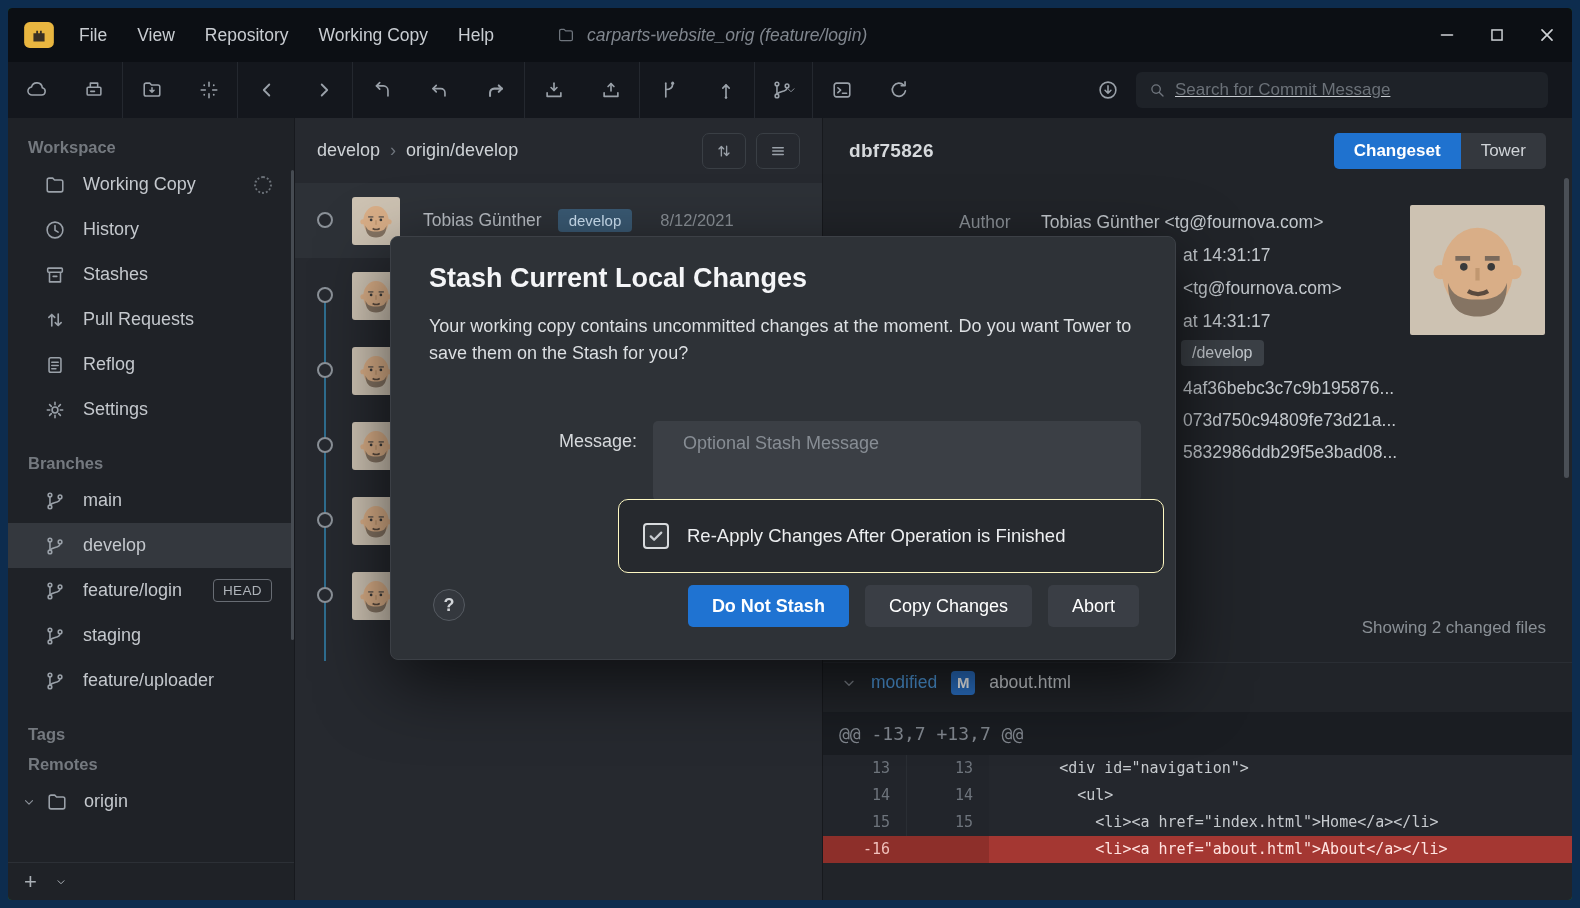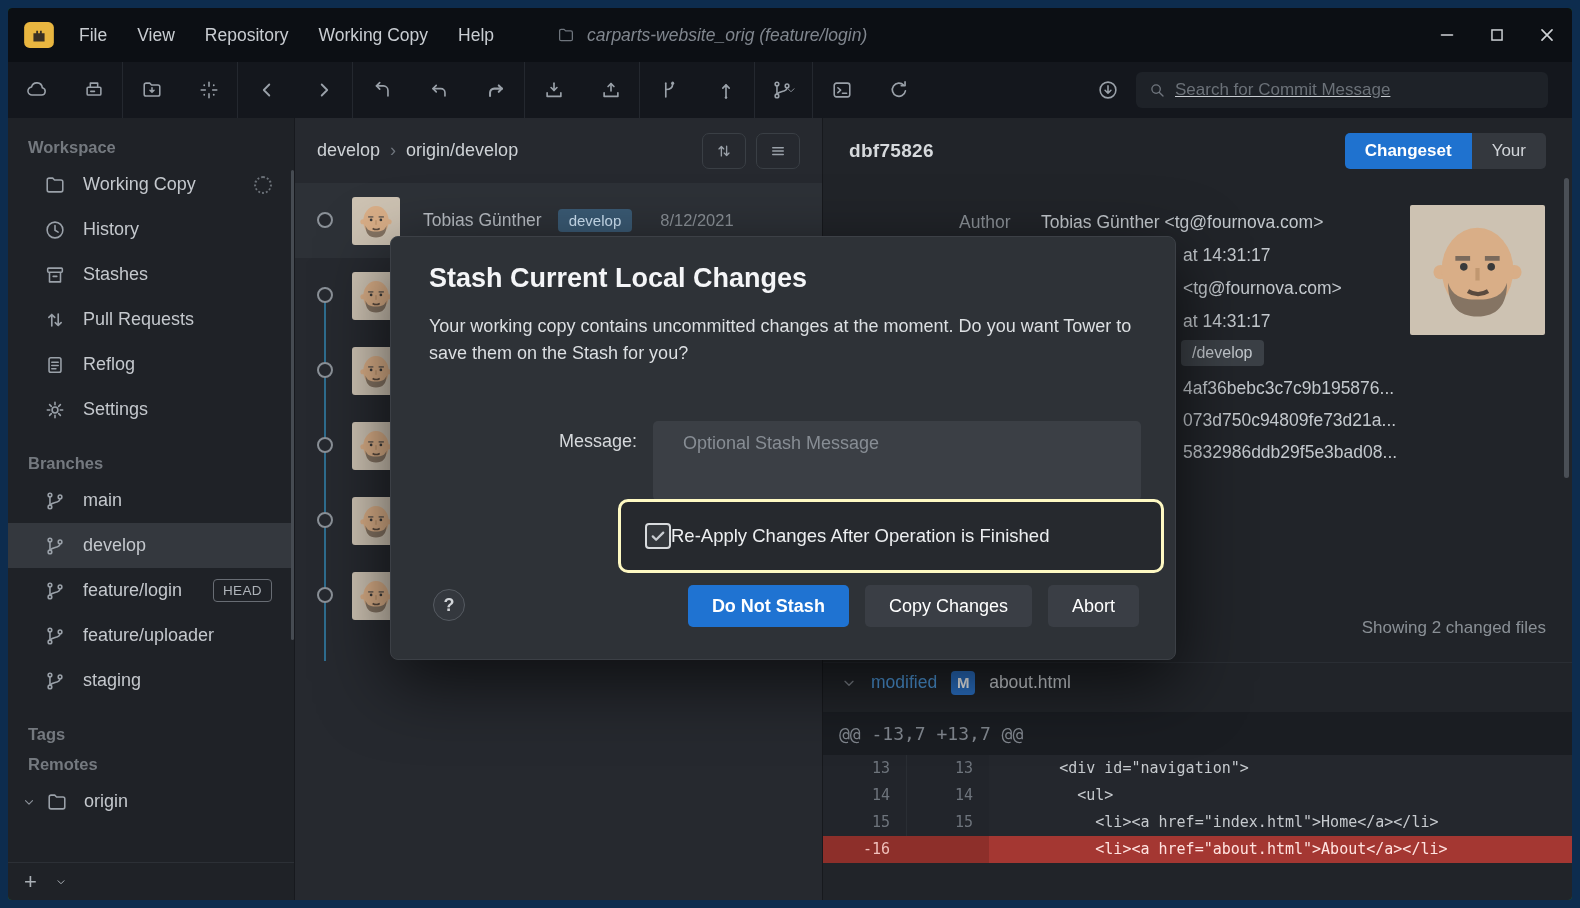--- a/index.html
+++ b/index.html
@@ -93,21 +93,21 @@
   .diff-row.removed .code { background:#a43732; color:#ffe3e0; }
   .d-scrollbar { position:absolute; right:3px; top:60px; width:5px; height:300px; background:#4a4f56; border-radius:3px; }
 
   
   .modal { position:absolute; left:382px; top:228px; width:786px; height:424px; background:#2e3237; border:1px solid #3c4046; border-radius:8px; box-shadow:0 22px 70px rgba(0,0,0,.65); z-index:50; }
   .m-title { position:absolute; left:38px; top:26px; font-size:27px; font-weight:700; color:#f4f5f7; }
   .m-body { position:absolute; left:38px; top:76px; width:710px; font-size:18px; line-height:1.5; color:#dcdfe2; }
   .m-msg-label { position:absolute; left:168px; top:194px; font-size:18px; color:#d6d9dc; }
   .m-textarea { position:absolute; left:262px; top:184px; width:488px; height:80px; background:#3b3f45; border:none; border-radius:5px; padding:12px 30px; font-size:18px; color:#d6d9dc; font-family:inherit; resize:none; outline:none; }
   .m-textarea::placeholder { color:#878d94; }
-  .m-highlight { position:absolute; left:227px; top:262px; width:546px; height:74px; border:3px solid #fef9c3; border-radius:10px; background:#26292e; display:flex; align-items:center; padding-left:24px; }
+  .m-highlight { position:absolute; left:227px; top:262px; width:546px; height:74px; border:1px solid #fef9c3; border-radius:10px; background:#26292e; display:flex; align-items:center; padding-left:24px; gap:18px; }
   .m-checkbox { width:26px; height:26px; border:2px solid #d8dbde; border-radius:4px; background:#34383d; display:flex; align-items:center; justify-content:center; flex:none; }
   .m-check-label { font-size:18.5px; color:#eceef0; }
   .m-help { position:absolute; left:42px; top:352px; width:32px; height:32px; border-radius:50%; background:#34383e; border:1px solid #555a61; color:#d2d5d9; font-size:18px; font-weight:700; display:flex; align-items:center; justify-content:center; }
   .m-buttons { position:absolute; right:36px; top:348px; display:flex; gap:16px; }
   .m-btn { height:42px; padding:0 24px; border-radius:5px; font-size:18px; display:flex; align-items:center; color:#fff; border:none; font-family:inherit; }
   .m-btn.primary { background:#1f73d2; font-weight:700; }
   .m-btn.secondary { background:#3a3e45; }
 </style>
 </head>
 <body>
@@ -495,27 +495,27 @@
       <svg class="ic">
           <use href="#i-gitbranch"></use>
         </svg>
       <span>feature/login</span>
       <span class="head-badge">HEAD</span>
     </div>
     <div class="side-item">
       <svg class="ic">
           <use href="#i-gitbranch"></use>
         </svg>
+      <span>staging</span>
+    </div>
+    <div class="side-item">
+      <svg class="ic">
+          <use href="#i-gitbranch"></use>
+        </svg>
       <span>feature/uploader</span>
-    </div>
-    <div class="side-item">
-      <svg class="ic">
-          <use href="#i-gitbranch"></use>
-        </svg>
-      <span>staging</span>
     </div>
 
     <div class="side-header mt">Tags</div>
     <div class="side-header">Remotes</div>
     <div class="side-item remote">
       <svg class="ic14" style="color:#8a9098">
           <use href="#i-chevdown"></use>
         </svg>
       <svg class="ic">
           <use href="#i-folder"></use>
@@ -594,21 +594,21 @@
             <use href="#i-avatar"></use>
           </svg></span>
     </div>
   </div>
 
   <div class="details">
     <div class="details-header">
       <span class="commit-hash">dbf75826</span>
       <div class="seg">
         <span class="seg-btn seg-changeset">Changeset</span>
-        <span class="seg-btn seg-tree">Your</span>
+        <span class="seg-btn seg-tree">Tower</span>
       </div>
     </div>
 
     <div class="details-body">
       <span class="d-label" style="left:136px;top:28px">Author</span>
       <span class="d-val" style="left:218px;top:28px">Tobias Günther &lt;tg@fournova.com&gt;</span>
       <span class="d-val" style="left:360px;top:61px">at 14:31:17</span>
       <span class="d-val" style="left:360px;top:94px">&lt;tg@fournova.com&gt;</span>
       <span class="d-val" style="left:360px;top:127px">at 14:31:17</span>
       <span class="d-badge" style="left:358px;top:156px">/develop</span>

